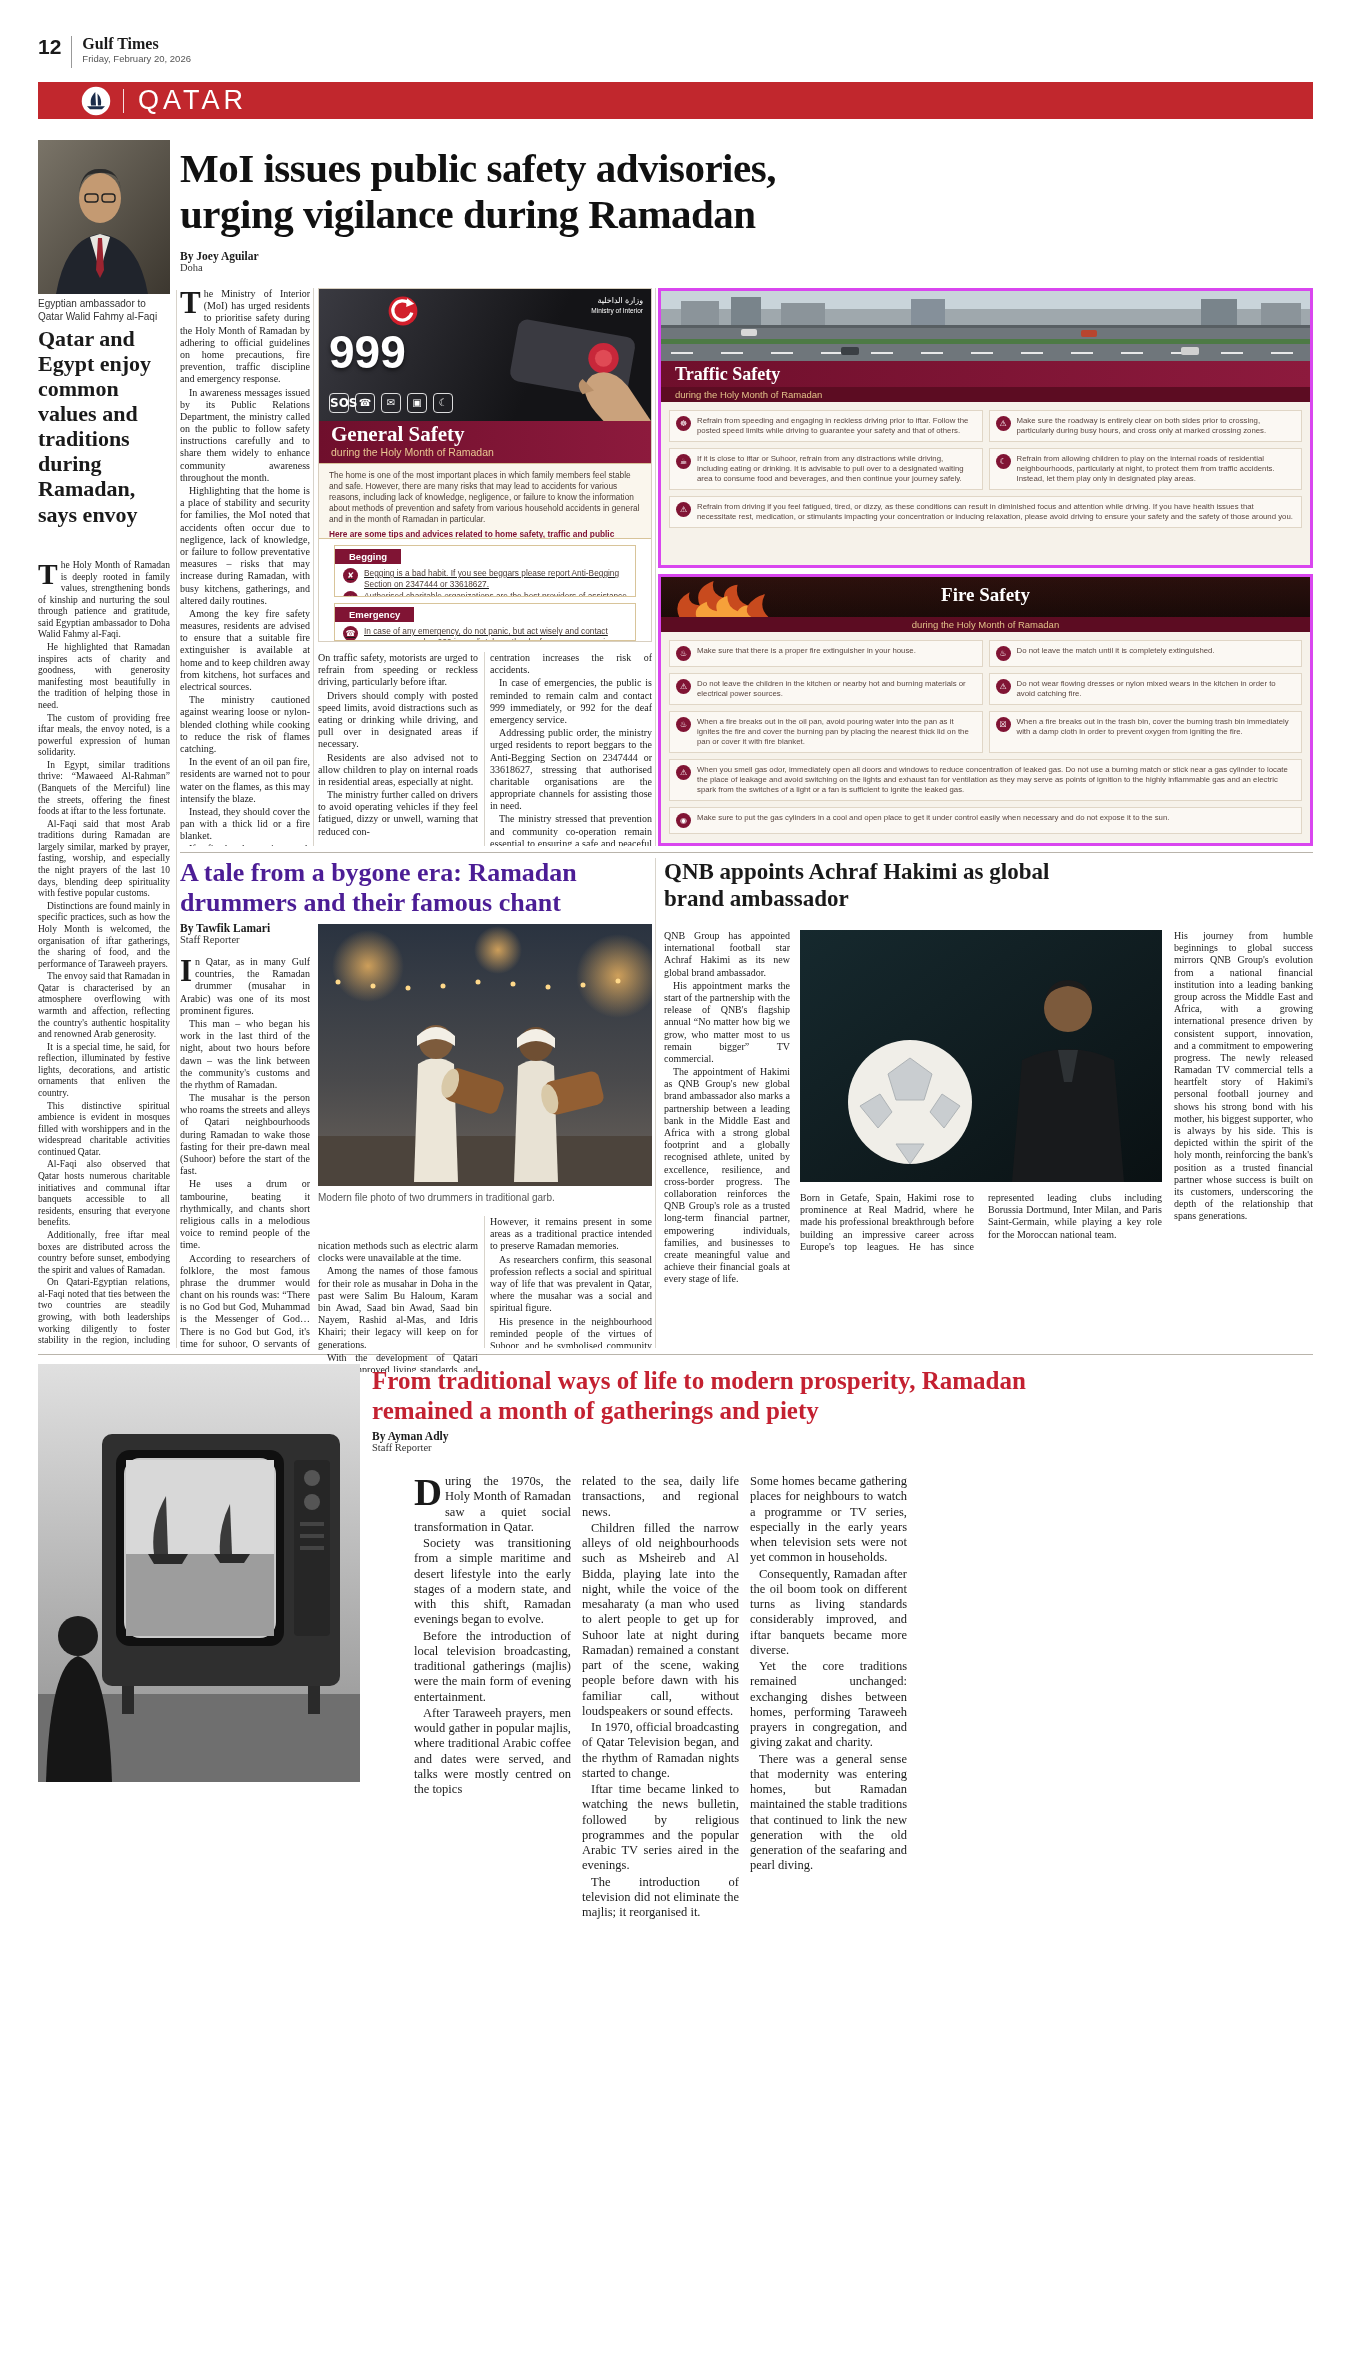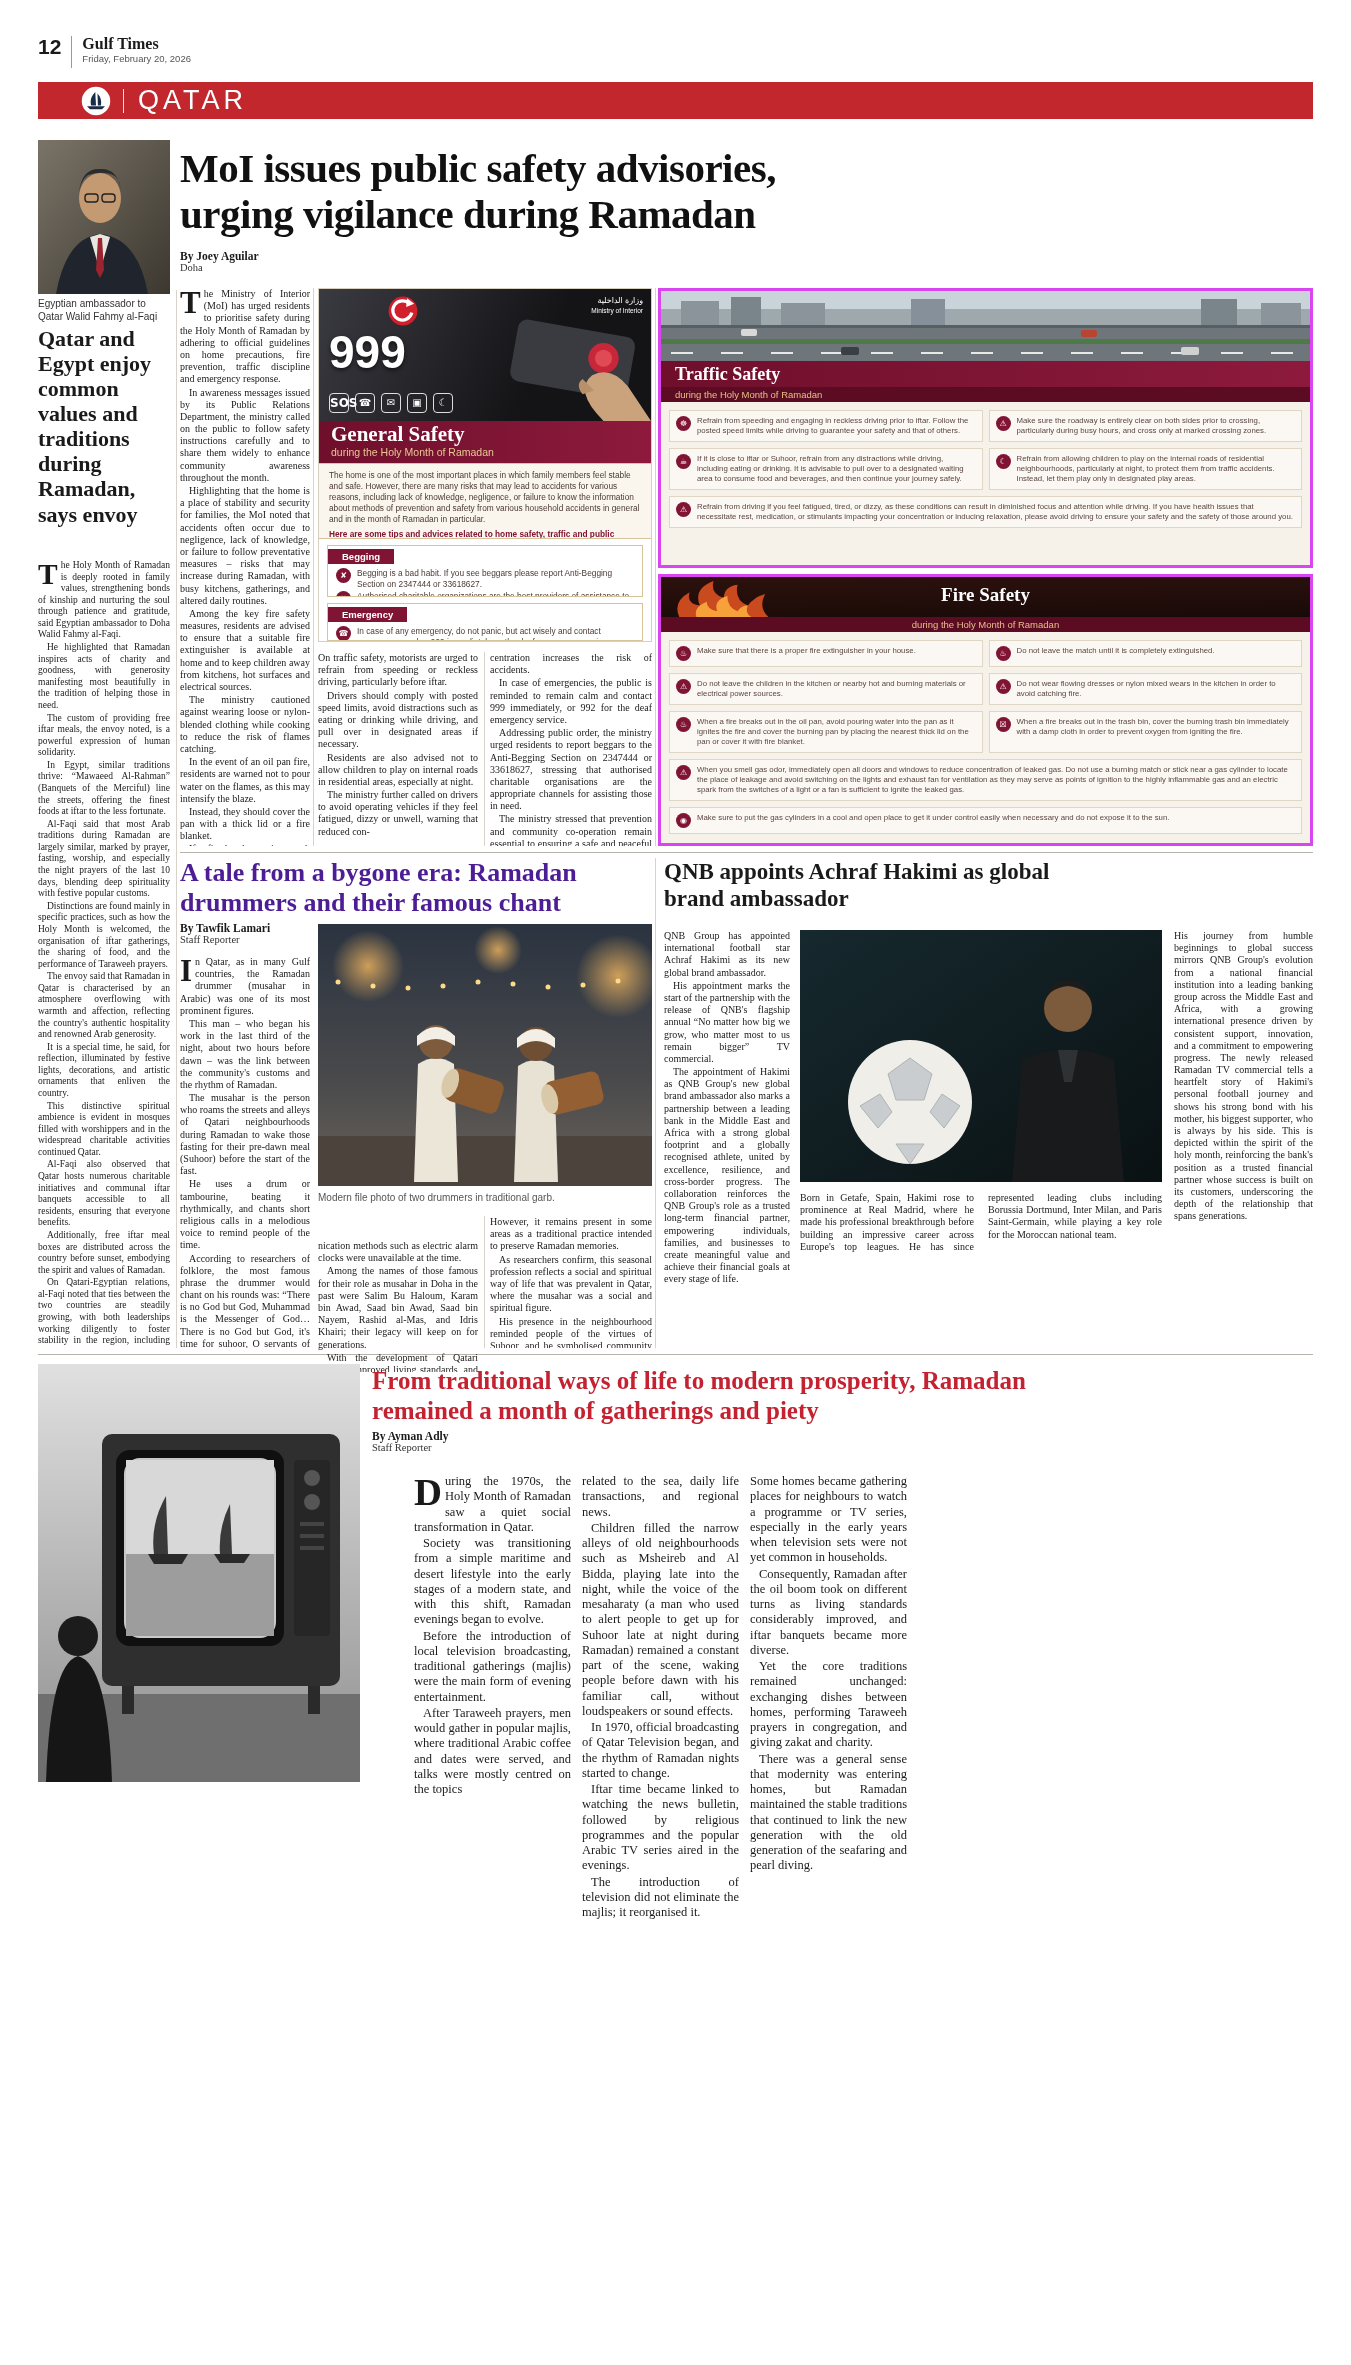--- a/index.html
+++ b/index.html
@@ -57,21 +57,21 @@
                       color:#fff;line-height:18px;font-size:10px;}
   .ig-icons .tip:first-child .tip-icon{font-size:12px;font-weight:bold;}
   .ig-hand{position:absolute;right:0;top:14px;width:190px;height:118px;}
   .ig-banner{flex:none;height:42px;background:linear-gradient(90deg,#6f0f2c,#8d1a3d);padding:2px 12px;}
   .ig-title{font:bold 21px/1.1 "Liberation Serif",serif;color:#fff;}
   .ig-subtitle{font:10.5px "Liberation Sans",sans-serif;color:#e8c792;}
   .ig-intro{flex:none;height:76px;background:#faf6ed;border-top:1px solid #d8c49a;border-bottom:1px solid #d8c49a;
             padding:6px 10px;overflow:hidden;}
   .ig-intro p{font:8.3px/1.32 "Liberation Sans",sans-serif;color:#4a3a34;margin-bottom:4px;}
   .ig-intro p.ig-intro2{font-weight:bold;color:#801434;}
-  .ig-box{margin:6px 8px 0;border:1px solid #d8c49a;background:#fff;padding:0 8px 3px;overflow:hidden;}
+  .ig-box{margin:6px 15px 0;border:1px solid #d8c49a;background:#fff;padding:0 8px 3px;overflow:hidden;text-decoration:underline;}
   .ig-box-tab{display:inline-block;background:#801434;color:#fff;font:bold 9.5px "Liberation Sans",sans-serif;
               padding:2px 14px;margin:0 0 3px -8px;}
   .ig-box-body .tip{background:none;border:none;padding:1px 0;font-size:8.3px;color:#4a3a34;}
 
   
   .module{display:flex;flex-direction:column;border:3px solid #d946ef;overflow:hidden;}
   .ts-photo,.fs-photo{flex:none;display:block;}
   .mod-banner{flex:none;background:linear-gradient(90deg,#6f0f2c,#8d1a3d);color:#fff;
               font:bold 18px/26px "Liberation Serif",serif;padding:0 14px;}
   .mod-sub{flex:none;background:#5c0c22;color:#e2c189;font:9.5px/15px "Liberation Sans",sans-serif;padding:0 14px;}

